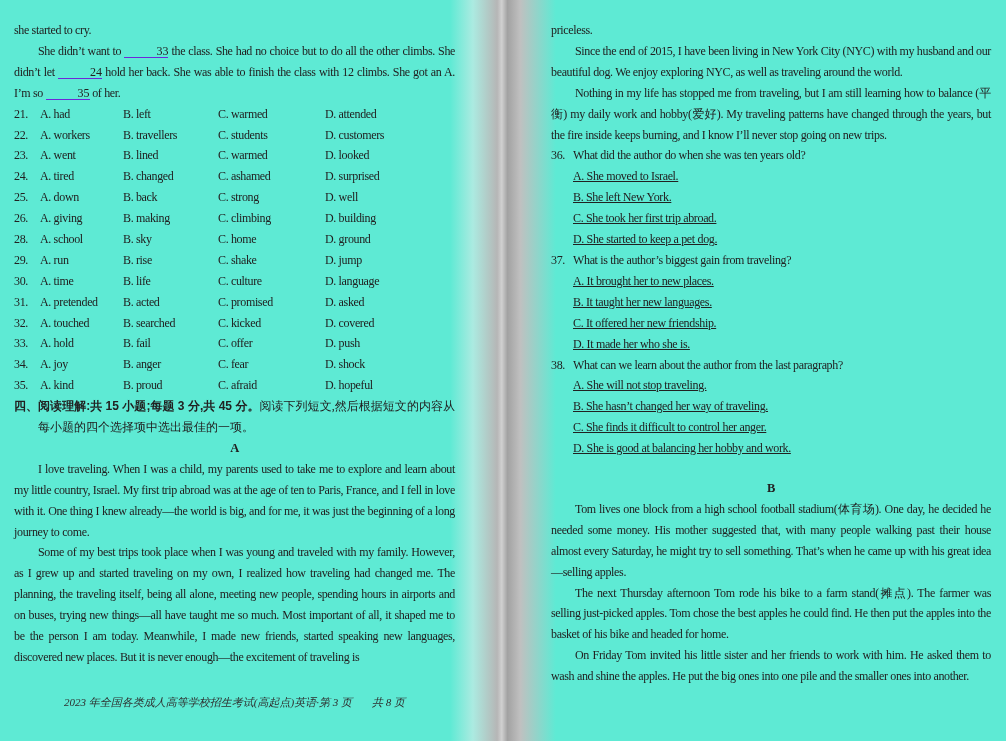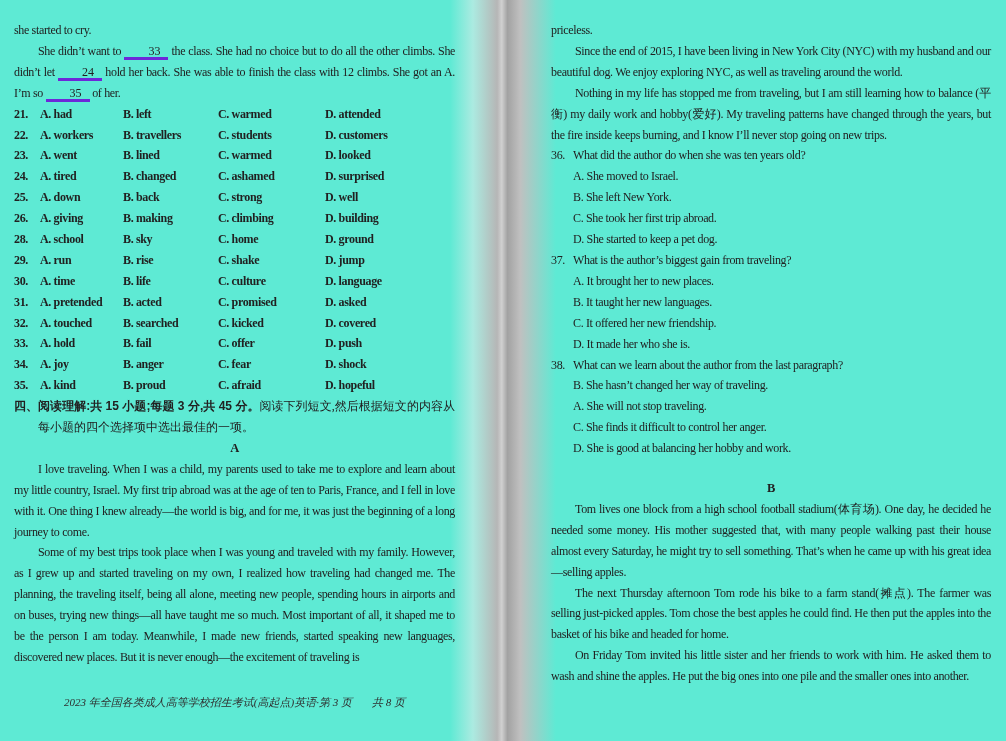--- a/index.html
+++ b/index.html
@@ -25,44 +25,44 @@
     position:absolute; top:20px; z-index:2;
     font-size:12px; line-height:20.9px; letter-spacing:-0.35px;
   }
   .page-left  { left:14px;  width:441px; }
   .page-right { left:551px; width:440px; }
 
   .jp { margin:0; text-align:justify; }
   .ind { text-indent:24px; }
 
   .blank {
-    display:inline-block; min-width:44px; text-align:left;
-    border-bottom:3px solid #6d28d9; line-height:12px;
+    display:inline-block; min-width:44px; text-align:right;
+    border-bottom:1px solid #6d28d9; line-height:12px;
     letter-spacing:0;
   }
 
   .qrow {
     display:grid; grid-template-columns:26px 83px 95px 107px auto;
-    height:20.9px; overflow:visible; white-space:nowrap;font-weight:bold;
+    height:20.9px; overflow:visible; white-space:nowrap;
   }
   .qrow span { display:block; }
 
   .section {
     text-align:justify; padding-left:24px; text-indent:-24px;
     letter-spacing:0; font-size:12px;
   }
   .section .sec-bold { font-weight:bold; font-family:"Liberation Sans","Liberation Serif",sans-serif; }
 
   .passage-head {
     text-align:center; font-weight:bold; font-size:12.5px;
   }
   .gap-before { margin-top:19px; }
 
   .rq-stem { display:grid; grid-template-columns:22px auto; }
-  .rq-opt  { padding-left:22px; }
+  .rq-opt  { padding-left:22px;text-decoration:underline; }
 
   .footer {
     position:absolute; z-index:2; text-align:center;
     font-style:italic; font-size:11px; color:#2e2e2e; letter-spacing:0;
   }
   .footer-left  { left:14px;  width:441px; top:695px; }
   .footer-right { left:551px; width:440px; top:696px; }
   .footer .ftotal { margin-left:20px; }
 </style>
 </head>
@@ -219,22 +219,22 @@
         <div class="rq-opt">A. It brought her to new places.</div>
         <div class="rq-opt">B. It taught her new languages.</div>
         <div class="rq-opt">C. It offered her new friendship.</div>
         <div class="rq-opt">D. It made her who she is.</div>
       </div>
       <div>
         <div class="rq-stem">
           <span>38.</span>
           <span>What can we learn about the author from the last paragraph?</span>
         </div>
+        <div class="rq-opt">A. She will not stop traveling.</div>
         <div class="rq-opt">B. She hasn’t changed her way of traveling.</div>
-        <div class="rq-opt">A. She will not stop traveling.</div>
         <div class="rq-opt">C. She finds it difficult to control her anger.</div>
         <div class="rq-opt">D. She is good at balancing her hobby and work.</div>
       </div>
     </div>
 
     <div class="passage-head gap-before">B</div>
 
     <p class="jp ind">Tom lives one block from a high school football stadium(体育场). One day, he decided he needed some money. His mother suggested that, with many people walking past their house almost every Saturday, he might try to sell something. That’s when he came up with his great idea—selling apples.</p>
     <p class="jp ind">The next Thursday afternoon Tom rode his bike to a farm stand(摊点). The farmer was selling just-picked apples. Tom chose the best apples he could find. He then put the apples into the basket of his bike and headed for home.</p>
     <p class="jp ind">On Friday Tom invited his little sister and her friends to work with him. He asked them to wash and shine the apples. He put the big ones into one pile and the smaller ones into another.</p>

